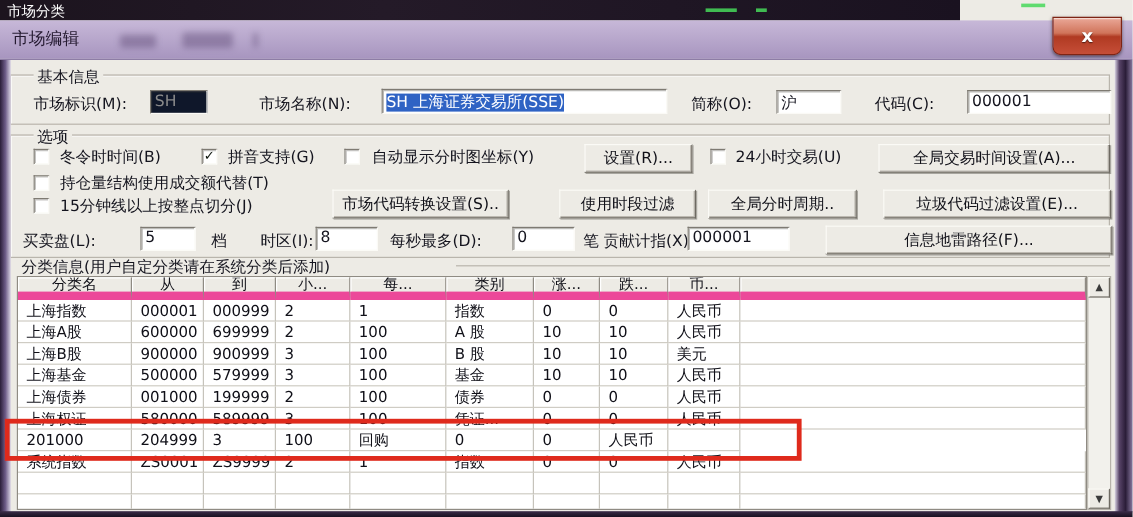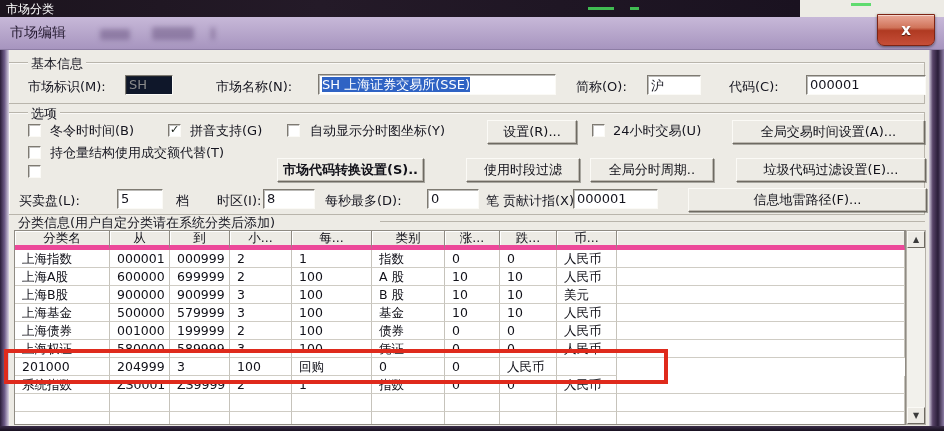--- a/index.html
+++ b/index.html
@@ -44,21 +44,21 @@
     border-color:#7e7a72 #fbfaf6 #fbfaf6 #7e7a72;box-shadow:inset 1px 1px 0 rgba(60,56,50,.3);
     font-size:11px;line-height:10px;text-align:center;color:#101810;font-weight:bold;}
   .hline{position:absolute;height:1px;background:#b9b5ac;}
 
   
   .table{position:absolute;left:14px;top:230px;width:892px;height:195px;background:#fff;
     border:1px solid #8f8b83;overflow:hidden;}
   .trow,.thead{display:grid;grid-template-columns:95px 60px 60px 62px 80px 73px 55px 57px 60px auto;
     width:100%;height:18px;}
   .thead{height:19px;background:#edebe5;}
-  .th{border-right:1px solid #8f8b83;border-bottom:5px solid #ec4899;box-shadow:inset 1px 1px 0 #fff;
+  .th{border-right:1px solid #8f8b83;border-bottom:7px solid #ec4899;box-shadow:inset 1px 1px 0 #fff;
     font-size:12.5px;color:#101018;display:flex;align-items:center;justify-content:center;
     white-space:nowrap;overflow:hidden;}
   .td{border-right:1px solid #c6c3bb;border-bottom:1px solid #cfccc4;font-size:12.5px;color:#101018;
     padding:1px 0 0 7px;white-space:nowrap;overflow:hidden;}
   .scrollbar{position:absolute;left:906px;top:230px;width:20px;height:195px;background:#f2f1ec;
     border:1px solid #b5b1a9;}
   .sb-btn{position:absolute;left:0;width:18px;height:17px;background:#edebe5;border:1px solid;
     border-color:#fbfaf6 #6e6a62 #6e6a62 #fbfaf6;font-size:8px;color:#3a3a3a;display:flex;
     align-items:center;justify-content:center;}
   .annotation{position:absolute;left:4px;top:349px;width:664px;height:35px;
@@ -106,21 +106,22 @@
   <div class="cb" style="left:287px;top:124px;"></div>
   <div class="lbl" style="left:310px;top:122px;">自动显示分时图坐标(Y)</div>
   <div class="btn" style="left:487px;top:120px;width:90px;height:24px;">设置(R)...</div>
   <div class="cb" style="left:592px;top:124px;"></div>
   <div class="lbl" style="left:613px;top:122px;">24小时交易(U)</div>
   <div class="btn" style="left:732px;top:120px;width:193px;height:24px;">全局交易时间设置(A)...</div>
 
   <div class="cb" style="left:28px;top:146px;"></div>
   <div class="lbl" style="left:50px;top:144px;">持仓量结构使用成交额代替(T)</div>
   <div class="cb" style="left:28px;top:165px;"></div>
-  <div class="btn" style="left:277px;top:158px;width:147px;height:24px;font-weight:bold;">市场代码转换设置(S)..</div>
+  <div class="lbl" style="left:50px;top:163px;">15分钟线以上按整点切分(J)</div>
+  <div class="btn" style="left:277px;top:158px;width:147px;height:24px;">市场代码转换设置(S)..</div>
   <div class="btn" style="left:466px;top:158px;width:114px;height:24px;">使用时段过滤</div>
   <div class="btn" style="left:590px;top:158px;width:124px;height:24px;">全局分时周期..</div>
   <div class="btn" style="left:736px;top:158px;width:190px;height:24px;">垃圾代码过滤设置(E)...</div>
 
   <div class="lbl" style="left:19px;top:192px;">买卖盘(L):</div>
   <div class="input" style="left:117px;top:189px;width:46px;height:20px;">5</div>
   <div class="lbl" style="left:176px;top:192px;">档</div>
   <div class="lbl" style="left:205px;top:192px;padding-left:12px;">时区(I):</div>
   <div class="input" style="left:263px;top:189px;width:52px;height:20px;">8</div>
   <div class="lbl" style="left:325px;top:192px;">每秒最多(D):</div>

